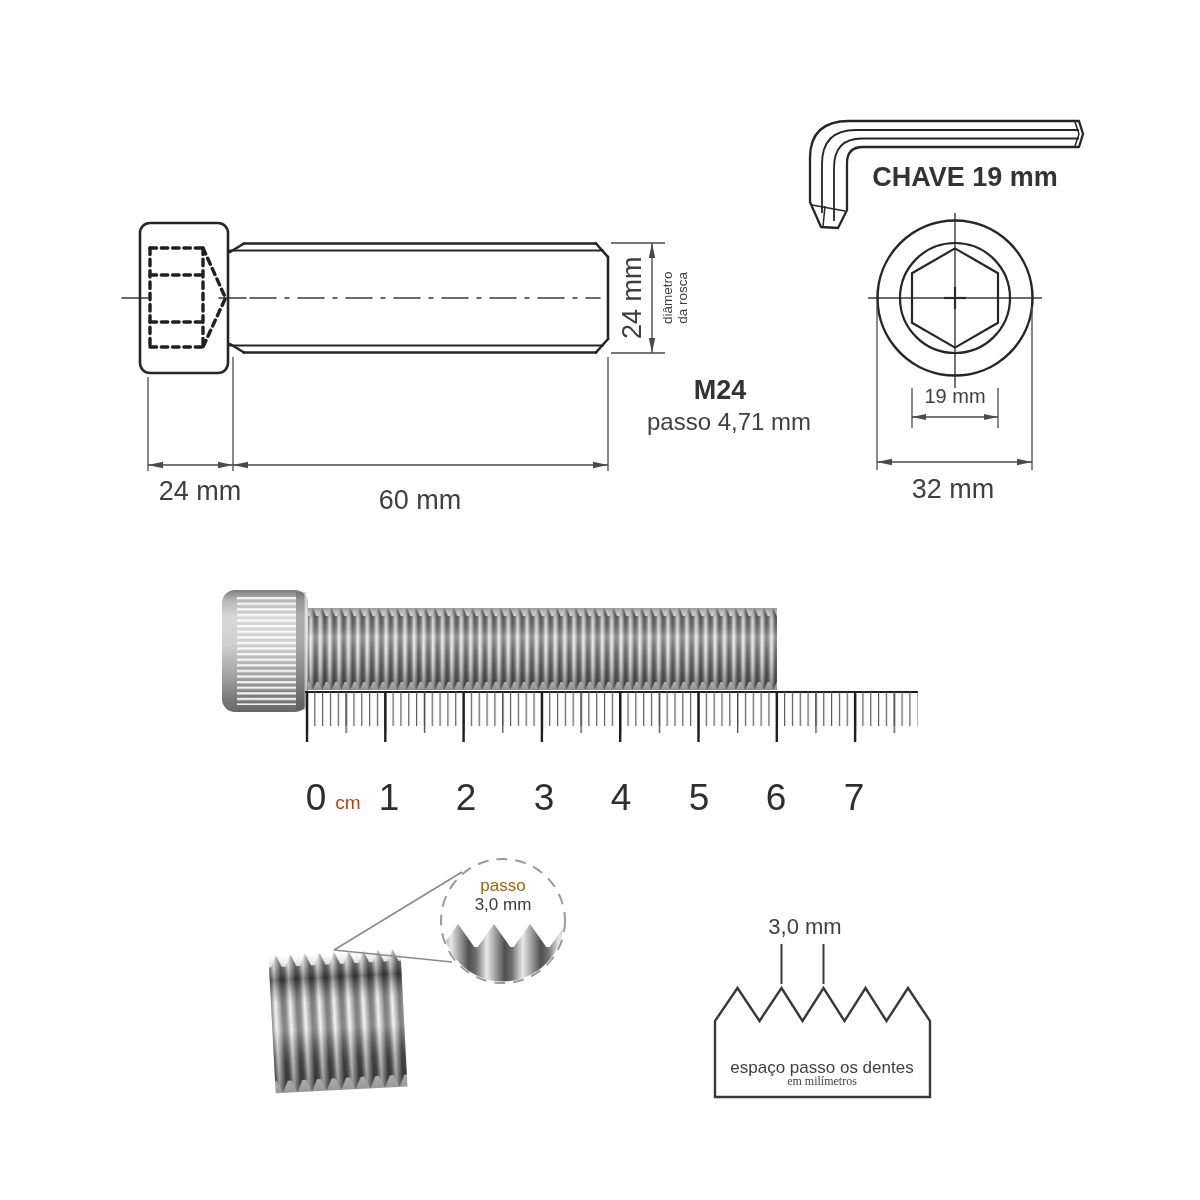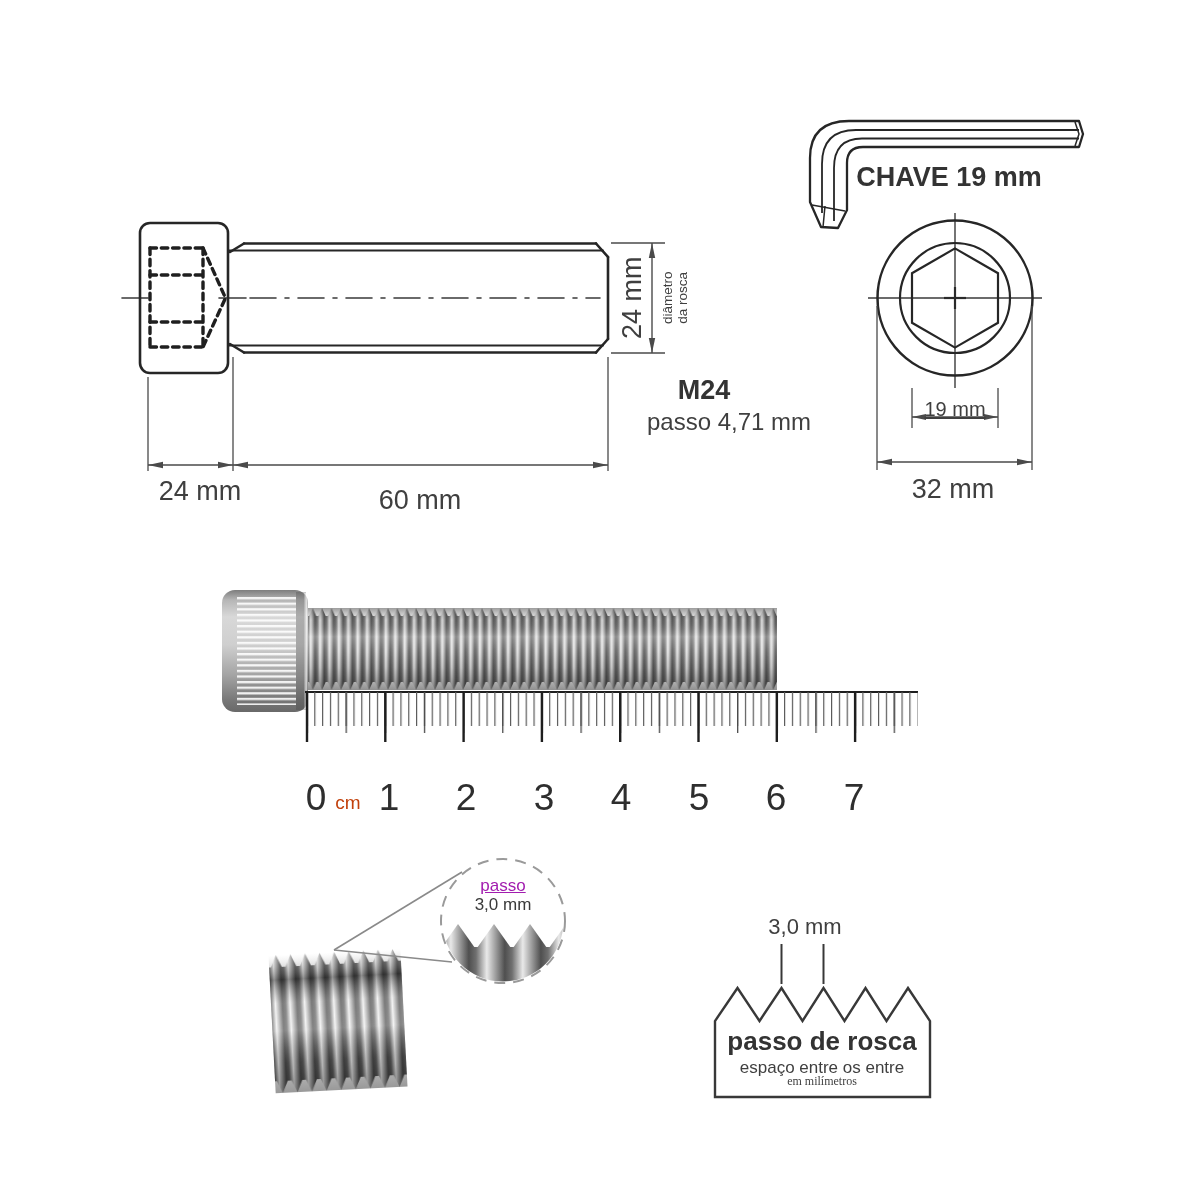--- a/index.html
+++ b/index.html
@@ -2,21 +2,21 @@
 <html><head>
 <meta charset="utf-8">
 <style>
   html,body{margin:0;padding:0;background:#fff;}
   #canvas{position:relative;width:1200px;height:1200px;background:#ffffff;overflow:hidden;
           font-family:"Liberation Sans",sans-serif;}
   #art{position:absolute;left:0;top:0;}
   .lbl{position:absolute;color:#3f3f3f;text-align:center;white-space:nowrap;
        font-family:"Liberation Sans",sans-serif;line-height:1.1;}
   .dim{font-size:27px;}
-  .bold{font-weight:bold;color:#333;}
+  .bold{font-weight:bold;color:#333;padding-left:16px;}
   .rot{transform:rotate(-90deg);}
   .ruler-num{position:absolute;width:60px;text-align:center;font-size:37px;color:#2e2e2e;}
 </style>
 </head>
 <body>
 
 <div id="canvas">
 
 <svg id="art" width="1200" height="1200" viewBox="0 0 1200 1200">
   <defs>
@@ -228,34 +228,33 @@
 <div class="lbl dim" style="left:360px;top:477px;width:120px;margin-top:9px;">60 mm</div>
 <div class="lbl dim rot" style="left:573px;top:283px;width:120px;">24 mm</div>
 <div class="lbl rot" style="left:601px;top:283px;width:150px;font-size:13.5px;">
   <span style="display:block">diâmetro</span>
   <span style="display:block">da rosca</span>
 </div>
 <div class="lbl dim bold" style="left:644px;top:376px;width:120px;">M24</div>
 <div class="lbl" style="left:629px;top:409px;width:200px;font-size:24px;">passo 4,71 mm</div>
 
 <div class="lbl dim bold" style="left:849px;top:163px;width:200px;">CHAVE 19 mm</div>
-<div class="lbl" style="left:905px;top:398px;width:100px;font-size:20px;text-decoration:underline;">19 mm</div>
+<div class="lbl" style="left:905px;top:385px;width:100px;font-size:20px;">19 mm</div>
 <div class="lbl dim" style="left:893px;top:475px;width:120px;">32 mm</div>
 
 <div class="ruler-num" style="left:286px;top:777px;">0</div>
 <div class="lbl" style="left:330px;top:793px;width:36px;font-size:19px;color:#c2410c;">cm</div>
 <div class="ruler-num" style="left:359px;top:777px;">1</div>
 <div class="ruler-num" style="left:436px;top:777px;">2</div>
 <div class="ruler-num" style="left:514px;top:777px;">3</div>
 <div class="ruler-num" style="left:591px;top:777px;">4</div>
 <div class="ruler-num" style="left:669px;top:777px;">5</div>
 <div class="ruler-num" style="left:746px;top:777px;">6</div>
 <div class="ruler-num" style="left:824px;top:777px;">7</div>
 
-<div class="lbl" style="left:453px;top:877px;width:100px;font-size:17px;color:#a21caf;text-decoration:underline;">passo</div>
+<div class="lbl" style="left:453px;top:877px;width:100px;font-size:17px;color:#a16207;">passo</div>
 <div class="lbl" style="left:453px;top:896px;width:100px;font-size:17px;color:#3a3a3a;">3,0 mm</div>
 
 <div class="lbl" style="left:742px;top:915px;width:126px;font-size:22px;">3,0 mm</div>
-<div class="lbl bold" style="left:712px;top:1027px;width:220px;font-size:26px;">passo de rosca</div>
-<div class="lbl" style="left:712px;top:1059px;width:220px;font-size:17px;">espaço entre os entre</div>
+<div class="lbl" style="left:712px;top:1059px;width:220px;font-size:17px;">espaço passo os dentes</div>
 <div class="lbl" style="left:712px;top:1075px;width:220px;font-size:12px;font-family:Liberation Serif, serif;">em milímetros</div>
 
 </div>
 
 </body></html>

